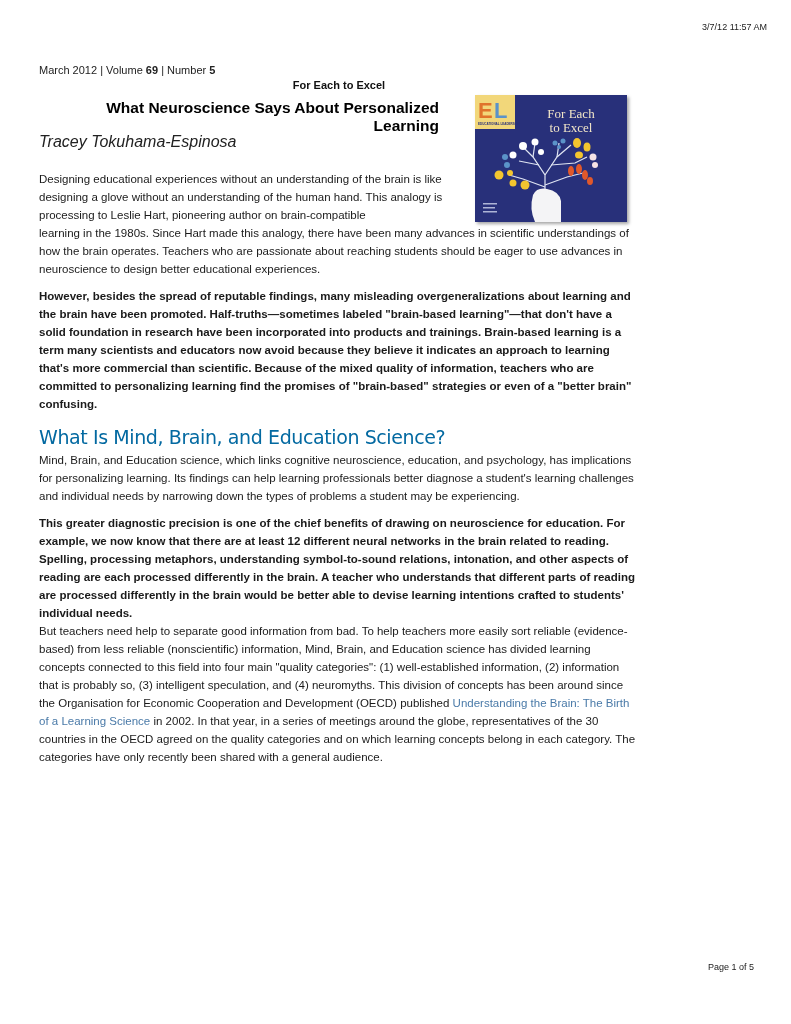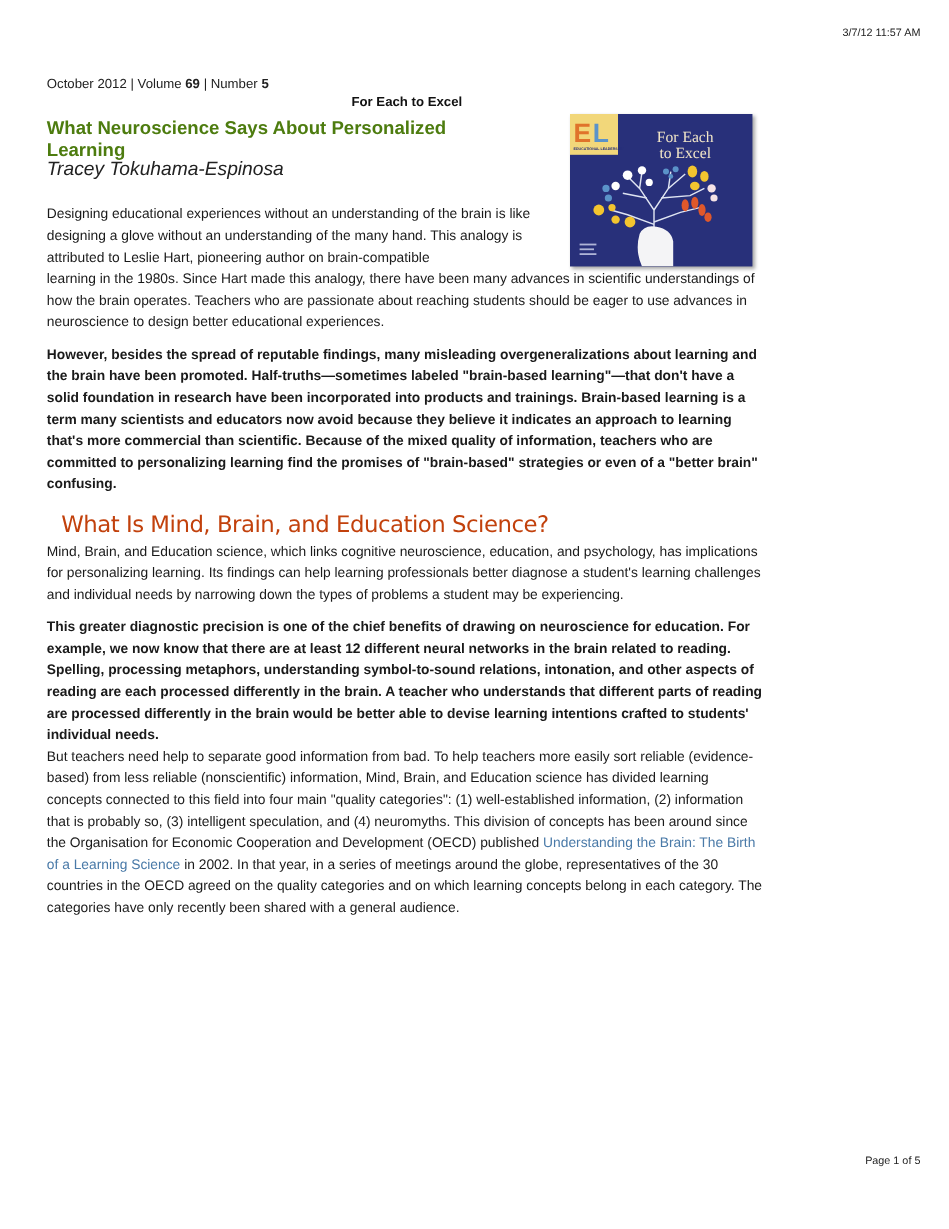--- a/index.html
+++ b/index.html
@@ -1,33 +1,33 @@
 <!DOCTYPE html>
 <html><head>
 <meta charset="utf-8">
 <style>
   html, body { margin: 0; padding: 0; background: #ffffff; }
   body { width: 791px; height: 1024px; position: relative; overflow: hidden;
          font-family: "Liberation Sans", sans-serif; color: #1a1a1a; }
   .timestamp { position: absolute; top: 22px; right: 24px; font-size: 9px; color: #222; }
-  .page-num { position: absolute; top: 962px; right: 24px; font-size: 9px; color: #222; text-align: right; }
+  .page-num { position: absolute; top: 962px; right: 37px; font-size: 9px; color: #222; text-align: right; }
   .content { position: absolute; left: 39px; top: 63px; width: 600px; }
   .issue-line { font-size: 11px; line-height: 15px; color: #222; }
   .issue-line b { font-weight: bold; }
   .section-label { font-size: 11px; font-weight: bold; line-height: 15px; color: #111; text-align: center; }
-  .title { font-size: 15.5px; font-weight: bold; line-height: 18px; margin-top: 6px; width: 400px; color: #4d7c0f; }
+  .title { font-size: 15.5px; font-weight: bold; line-height: 18px; margin-top: 6px; width: 400px; color: #000000; text-align: right; }
   .author { font-size: 16px; font-style: italic; line-height: 14px; color: #222; }
   .deck { font-family: "DejaVu Sans", sans-serif; font-weight: bold; font-size: 12px; line-height: 17.5px;
           color: #707070; margin: 13px 0 0 11px; width: 400px; }
   p { font-size: 11.5px; line-height: 18px; margin: 0; color: #1a1a1a; }
   .p-first { margin-top: 21px; }
   .p-gap { margin-top: 9px; font-weight: bold; }
   .wrap-narrow { width: 420px; }
   h2 { font-family: "DejaVu Sans", sans-serif; font-weight: normal; font-size: 19px; line-height: 24px;
-       color: #c2410c; margin: 12px 0 2px 12px; letter-spacing: -0.4px; }
+       color: #0369a1; margin: 12px 0 2px 0; letter-spacing: -0.4px; }
   a.inline-link { color: #4a7aa8; text-decoration: none; }
   .cover { position: absolute; left: 475px; top: 95px; width: 152px; height: 127px; background: #28307a;
            box-shadow: 2px 2px 3px rgba(0,0,0,0.35); overflow: hidden; }
   .cover svg { display: block; }
 </style>
 </head>
 <body>
 
 <div class="timestamp">3/7/12 11:57 AM</div>
 
@@ -90,27 +90,27 @@
     <g fill="#aeb4d6">
       <rect x="8" y="108" width="14" height="1.5"></rect>
         <rect x="8" y="112" width="12" height="1.5"></rect>
         <rect x="8" y="116" width="14" height="1.5"></rect>
     </g>
   </svg>
 </div>
 
 <div class="content">
   <div class="issue-line">
-    <span>October 2012</span><span> | </span><span>Volume </span><b>69</b><span> | </span><span>Number </span><b>5</b>
+    <span>March 2012</span><span> | </span><span>Volume </span><b>69</b><span> | </span><span>Number </span><b>5</b>
   </div>
   <div class="section-label">For Each to Excel</div>
   <div class="title">What Neuroscience Says About Personalized Learning</div>
   <div class="author">Tracey Tokuhama-Espinosa</div>
 
-  <p class="p-first wrap-narrow">Designing educational experiences without an understanding of the brain is like designing a glove without an understanding of the many hand. This analogy is attributed to Leslie Hart, pioneering author on brain-compatible</p>
+  <p class="p-first wrap-narrow">Designing educational experiences without an understanding of the brain is like designing a glove without an understanding of the human hand. This analogy is processing to Leslie Hart, pioneering author on brain-compatible</p>
   <p>learning in the 1980s. Since Hart made this analogy, there have been many advances in scientific understandings of how the brain operates. Teachers who are passionate about reaching students should be eager to use advances in neuroscience to design better educational experiences.</p>
   <p class="p-gap">However, besides the spread of reputable findings, many misleading overgeneralizations about learning and the brain have been promoted. Half-truths—sometimes labeled "brain-based learning"—that don't have a solid foundation in research have been incorporated into products and trainings. Brain-based learning is a term many scientists and educators now avoid because they believe it indicates an approach to learning that's more commercial than scientific. Because of the mixed quality of information, teachers who are committed to personalizing learning find the promises of "brain-based" strategies or even of a "better brain" confusing.</p>
 
   <h2>What Is Mind, Brain, and Education Science?</h2>
   <p>Mind, Brain, and Education science, which links cognitive neuroscience, education, and psychology, has implications for personalizing learning. Its findings can help learning professionals better diagnose a student's learning challenges and individual needs by narrowing down the types of problems a student may be experiencing.</p>
   <p class="p-gap">This greater diagnostic precision is one of the chief benefits of drawing on neuroscience for education. For example, we now know that there are at least 12 different neural networks in the brain related to reading. Spelling, processing metaphors, understanding symbol-to-sound relations, intonation, and other aspects of reading are each processed differently in the brain. A teacher who understands that different parts of reading are processed differently in the brain would be better able to devise learning intentions crafted to students' individual needs.</p>
 
   <p><span>But teachers need help to separate good information from bad. To help teachers more easily sort reliable (evidence-based) from less reliable (nonscientific) information, Mind, Brain, and Education science has divided learning concepts connected to this field into four main "quality categories": (1) well-established information, (2) information that is probably so, (3) intelligent speculation, and (4) neuromyths. This division of concepts has been around since the Organisation for Economic Cooperation and Development (OECD) published </span><a class="inline-link">Understanding the Brain: The Birth of a Learning Science</a><span> in 2002. In that year, in a series of meetings around the globe, representatives of the 30 countries in the OECD agreed on the quality categories and on which learning concepts belong in each category. The categories have only recently been shared with a general audience.</span></p>
 </div>
 

